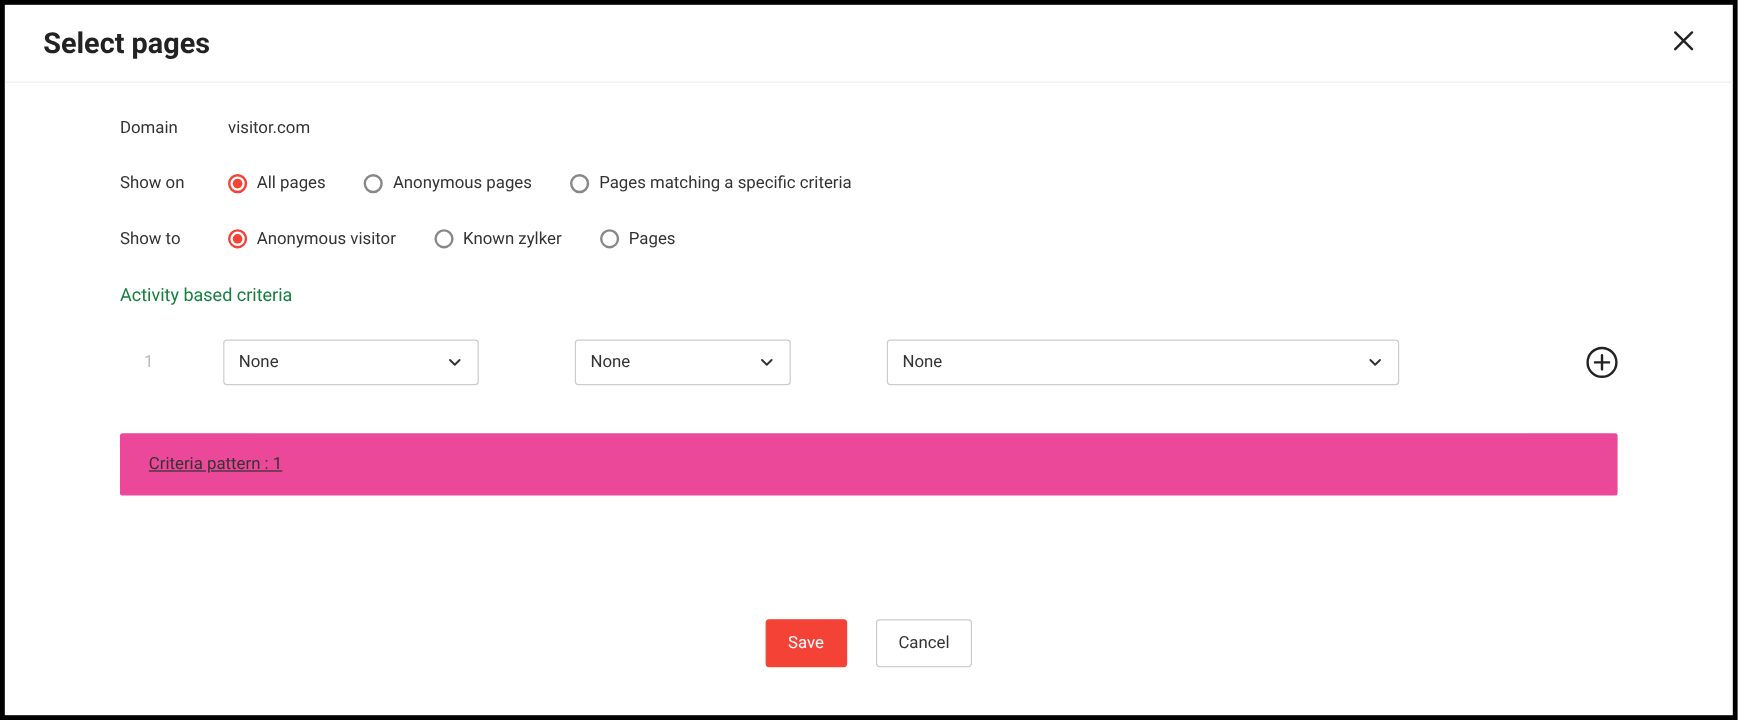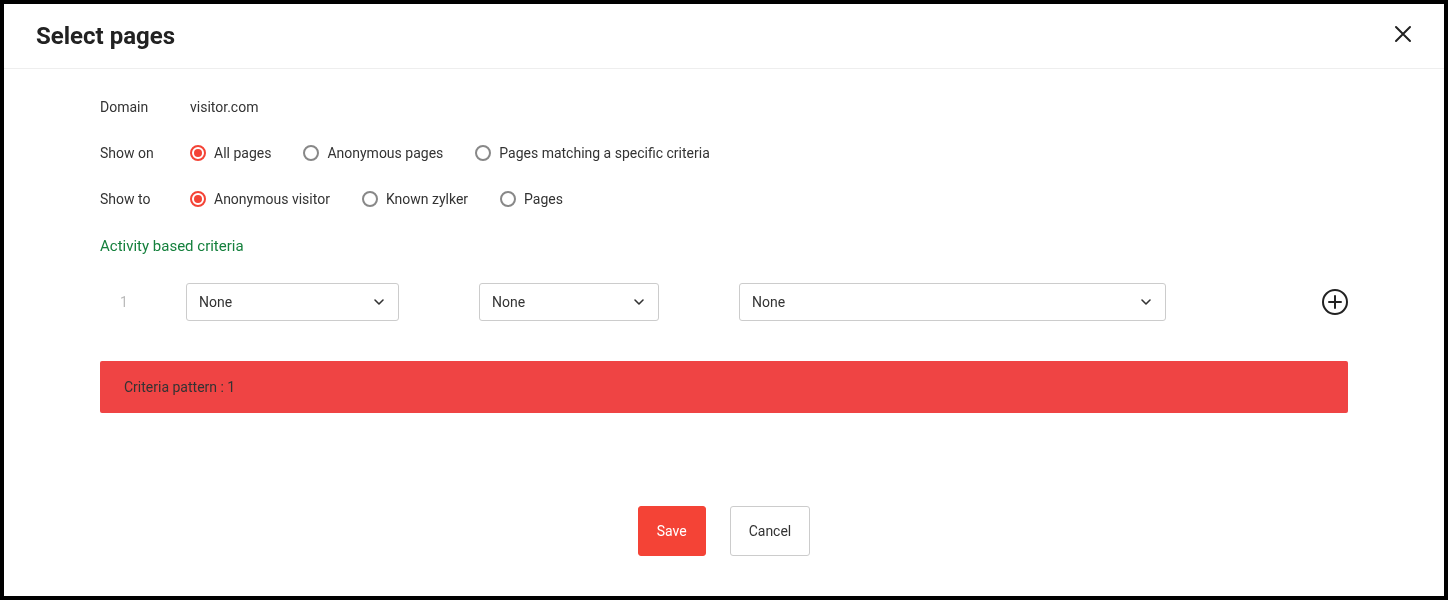--- a/index.html
+++ b/index.html
@@ -63,30 +63,31 @@
   .select-b { width: 180px; }
   .select-c { width: 427px; }
   .chev { flex-shrink: 0; }
 
   .add-btn {
     width: 26px; height: 26px; border: 2px solid #222; border-radius: 50%;
     display: flex; align-items: center; justify-content: center; cursor: pointer;
   }
 
   .pattern-bar {
-    background: #ef4444; padding: 18px 24px; font-size: 14px; color: #333;
+    background: #ec4899; padding: 18px 24px; font-size: 14px; color: #333;
     border-radius: 2px;
+    text-decoration: underline;
   }
 
   .footer {
     position: absolute; bottom: 40px; left: 0; right: 0;
     display: flex; justify-content: center; gap: 24px;
   }
   .btn {
-    height: 50px; padding: 0 18px; border-radius: 3px; font-size: 14px;
+    height: 40px; padding: 0 18px; border-radius: 3px; font-size: 14px;
     display: inline-flex; align-items: center; cursor: pointer;
   }
   .btn-primary { background: #f44336; color: #fff; border: 1px solid #f44336; }
   .btn-secondary { background: #fff; color: #333; border: 1px solid #ccc; }
 </style>
 </head>
 <body>
 
 <div class="header">
   <div class="title">Select pages</div>

